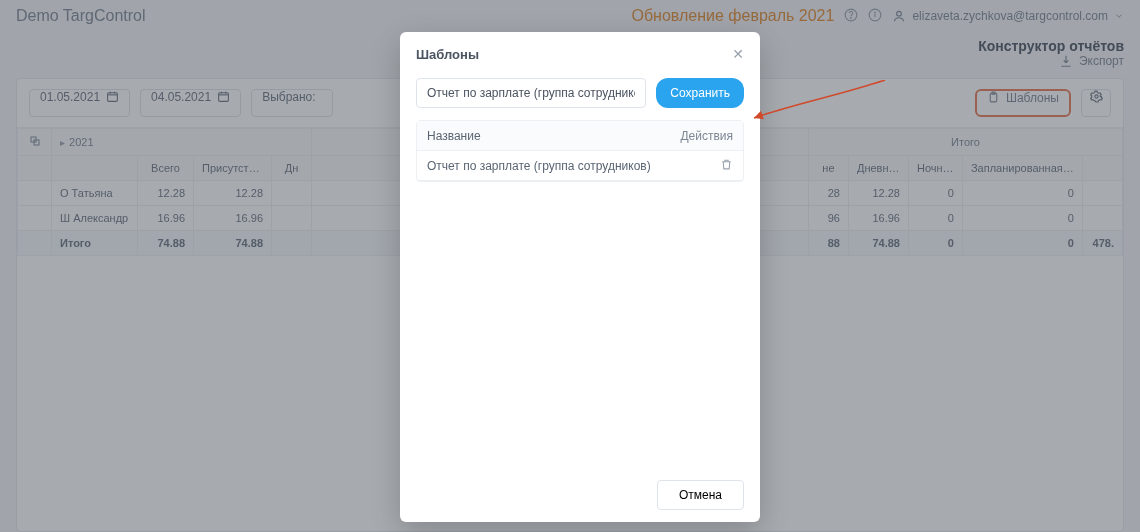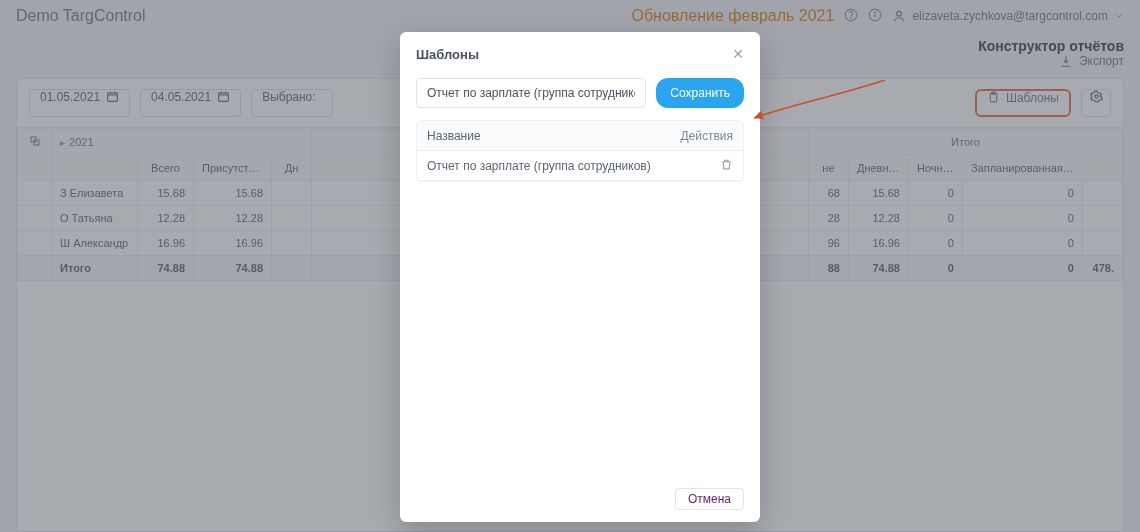--- a/index.html
+++ b/index.html
@@ -55,21 +55,21 @@
   .modal-input { flex: 1; height: 30px; border: 1px solid #dfe3ea; border-radius: 4px; padding: 0 10px; font-size: 12px; color: #4a5360; }
   .btn-primary { height: 30px; padding: 0 14px; background: #2aa4ef; color: #fff; border: none; border-radius: 12px; font-size: 12px; cursor: pointer; }
   .modal-table { margin: 0 16px; border: 1px solid #edf0f3; border-radius: 4px; }
   .mt-head, .mt-row { display: flex; align-items: center; height: 30px; padding: 0 10px; font-size: 12px; }
   .mt-head { background: #fafbfc; color: #7d8794; border-bottom: 1px solid #edf0f3; }
   .mt-row { border-bottom: 1px solid #edf0f3; }
   .mt-name { flex: 1; color: #5a6573; }
   .mt-act { width: 60px; text-align: right; color: #7d8794; }
   .trash { color: #9aa3ae; cursor: pointer; }
   .modal-foot { margin-top: auto; padding: 12px 16px; display: flex; justify-content: flex-end; }
-  .btn-secondary { height: 22px; padding: 0 12px; background: #fff; border: 1px solid #dfe3ea; border-radius: 4px; color: #701a75; font-size: 12px; cursor: pointer; }
+  .btn-secondary { height: 30px; padding: 0 21px; background: #fff; border: 1px solid #dfe3ea; border-radius: 4px; color: #000000; font-size: 12px; cursor: pointer; }
 
   
   .annot { position: absolute; left: 750px; top: 80px; width: 210px; height: 40px; pointer-events: none; }
 </style>
 </head>
 <body>
 
 <div class="app">
 
   <div class="topbar">
@@ -181,33 +181,20 @@
           <th>Дн</th>
           <th></th>
           <th>не</th>
           <th>Дневное</th>
           <th>Ночное</th>
           <th>Запланированная зарплата</th>
           <th></th>
         </tr>
         <tr>
               <td></td>
-              <td class="name">З Елизавета</td>
-              <td>15.68</td>
-              <td>15.68</td>
-              <td></td>
-              <td></td>
-              <td>68</td>
-              <td>15.68</td>
-              <td>0</td>
-              <td>0</td>
-              <td></td>
-            </tr>
-        <tr>
-              <td></td>
               <td class="name">О Татьяна</td>
               <td>12.28</td>
               <td>12.28</td>
               <td></td>
               <td></td>
               <td>28</td>
               <td>12.28</td>
               <td>0</td>
               <td>0</td>
               <td></td>

